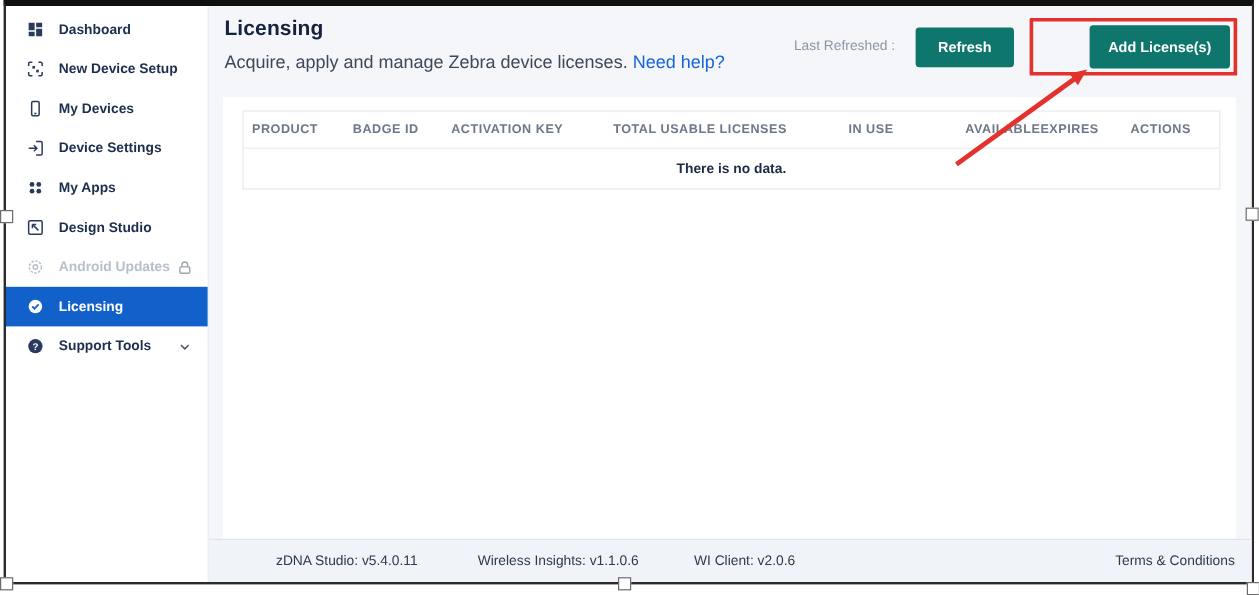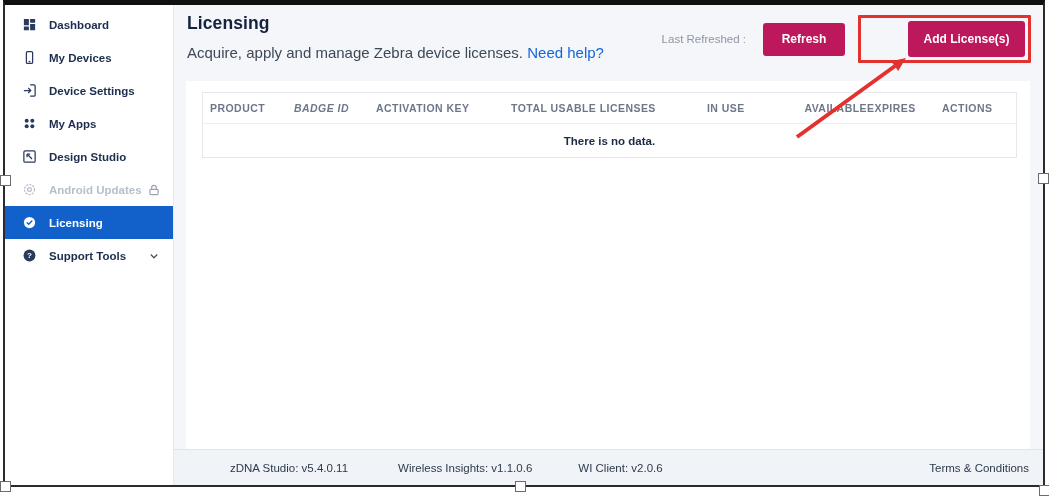--- a/index.html
+++ b/index.html
@@ -25,31 +25,31 @@
   
   .main { position:relative; flex:1; background:#f4f6f9; overflow:hidden; }
   .panel { position:absolute; left:12px; right:13px; top:76px; bottom:36px; background:#fff; }
 
   .hdr { position:absolute; left:0; right:0; top:0; height:76px; }
   .hdr-title { position:absolute; left:13px; top:8px; font-size:17.5px; font-weight:700; color:#15223e; letter-spacing:.1px; }
   .hdr-sub { position:absolute; left:13px; top:39px; font-size:15px; color:#3d4859; }
   .hdr-sub a { color:#1565d8; text-decoration:none; }
   .hdr-right { position:absolute; right:12px; top:10px; height:48px; display:flex; align-items:center; }
   .lastref { font-size:11.5px; color:#8d96a6; margin-right:17px; }
-  .btn { background:#be185d; color:#fff; font-size:12px; font-weight:700; border:none; border-radius:3px; cursor:pointer; font-family:inherit; }
+  .btn { background:#0f766e; color:#fff; font-size:12px; font-weight:700; border:none; border-radius:3px; cursor:pointer; font-family:inherit; }
   .btn.refresh { width:82px; height:33px; margin-right:13px; }
   .red-box { border:3px solid #e3312d; padding:3px; border-radius:1px; }
   .btn.addlic { width:117px; height:36px;margin-left:44px; }
 
   
   .card { position:absolute; left:16px; top:11px; width:815px; background:#fff; border:1px solid #e5e8ee; }
   .trow { display:flex; align-items:center; height:31px; padding-left:7px; }
   .trow.head { border-bottom:1px solid #eaedf1; }
   .th { font-size:10.5px; font-weight:700; color:#6d7789; letter-spacing:.45px; text-transform:uppercase; white-space:nowrap; }
-  .c0{width:84px;} .c1{width:82px;font-style:italic;} .c2{width:135px;} .c3{width:196px;} .c4{width:64px;} .c5{width:96px;text-align:right;} .c6{width:75px;} .c7{flex:1;}
+  .c0{width:84px;} .c1{width:82px;} .c2{width:135px;} .c3{width:196px;} .c4{width:64px;} .c5{width:96px;text-align:right;} .c6{width:75px;} .c7{flex:1;}
   .empty-row { height:33px; display:flex; align-items:center; justify-content:center; }
   .empty-msg { font-size:11.5px; font-weight:700; color:#1c2b45; }
 
   
   .foot { position:absolute; left:0; right:0; bottom:0; height:36px; background:#f0f3f7; border-top:1px solid #e0e4ea;
           display:flex; align-items:center; font-size:11.5px; color:#2e3a4e; }
   .foot .copy { margin-left:16px; white-space:nowrap; }
   .foot .copy b { font-weight:700; }
   .foot .ver { white-space:nowrap; }
   .v1{ margin-left:56px; } .v2{ margin-left:50px; } .v3{ margin-left:46px; }
@@ -79,20 +79,30 @@
 
         <div class="side-item">
           <span class="ic">
             <svg viewBox="0 0 24 24" width="15" height="15" fill="currentColor">
                 <path d="M3 3h8v10H3zM13 3h8v6h-8zM13 11h8v10h-8zM3 15h8v6H3z"></path>
               </svg>
           </span>
           <span class="lbl">Dashboard</span>
         </div>
 
+        <div class="side-item">
+          <span class="ic">
+            <svg viewBox="0 0 24 24" width="15" height="15" fill="none" stroke="currentColor" stroke-width="2">
+                <path d="M3 8V5a2 2 0 012-2h3M16 3h3a2 2 0 012 2v3M21 16v3a2 2 0 01-2 2h-3M8 21H5a2 2 0 01-2-2v-3"></path>
+                <rect x="8" y="8" width="3.5" height="3.5" fill="currentColor" stroke="none"></rect>
+                <rect x="13" y="13" width="3.5" height="3.5" fill="currentColor" stroke="none"></rect>
+              </svg>
+          </span>
+          <span class="lbl">New Device Setup</span>
+        </div>
 
         <div class="side-item">
           <span class="ic">
             <svg viewBox="0 0 24 24" width="15" height="15" fill="none" stroke="currentColor" stroke-width="2">
                 <rect x="7" y="2.5" width="10" height="19" rx="2"></rect>
                 <path d="M10.5 18.5h3"></path>
               </svg>
           </span>
           <span class="lbl">My Devices</span>
         </div>

